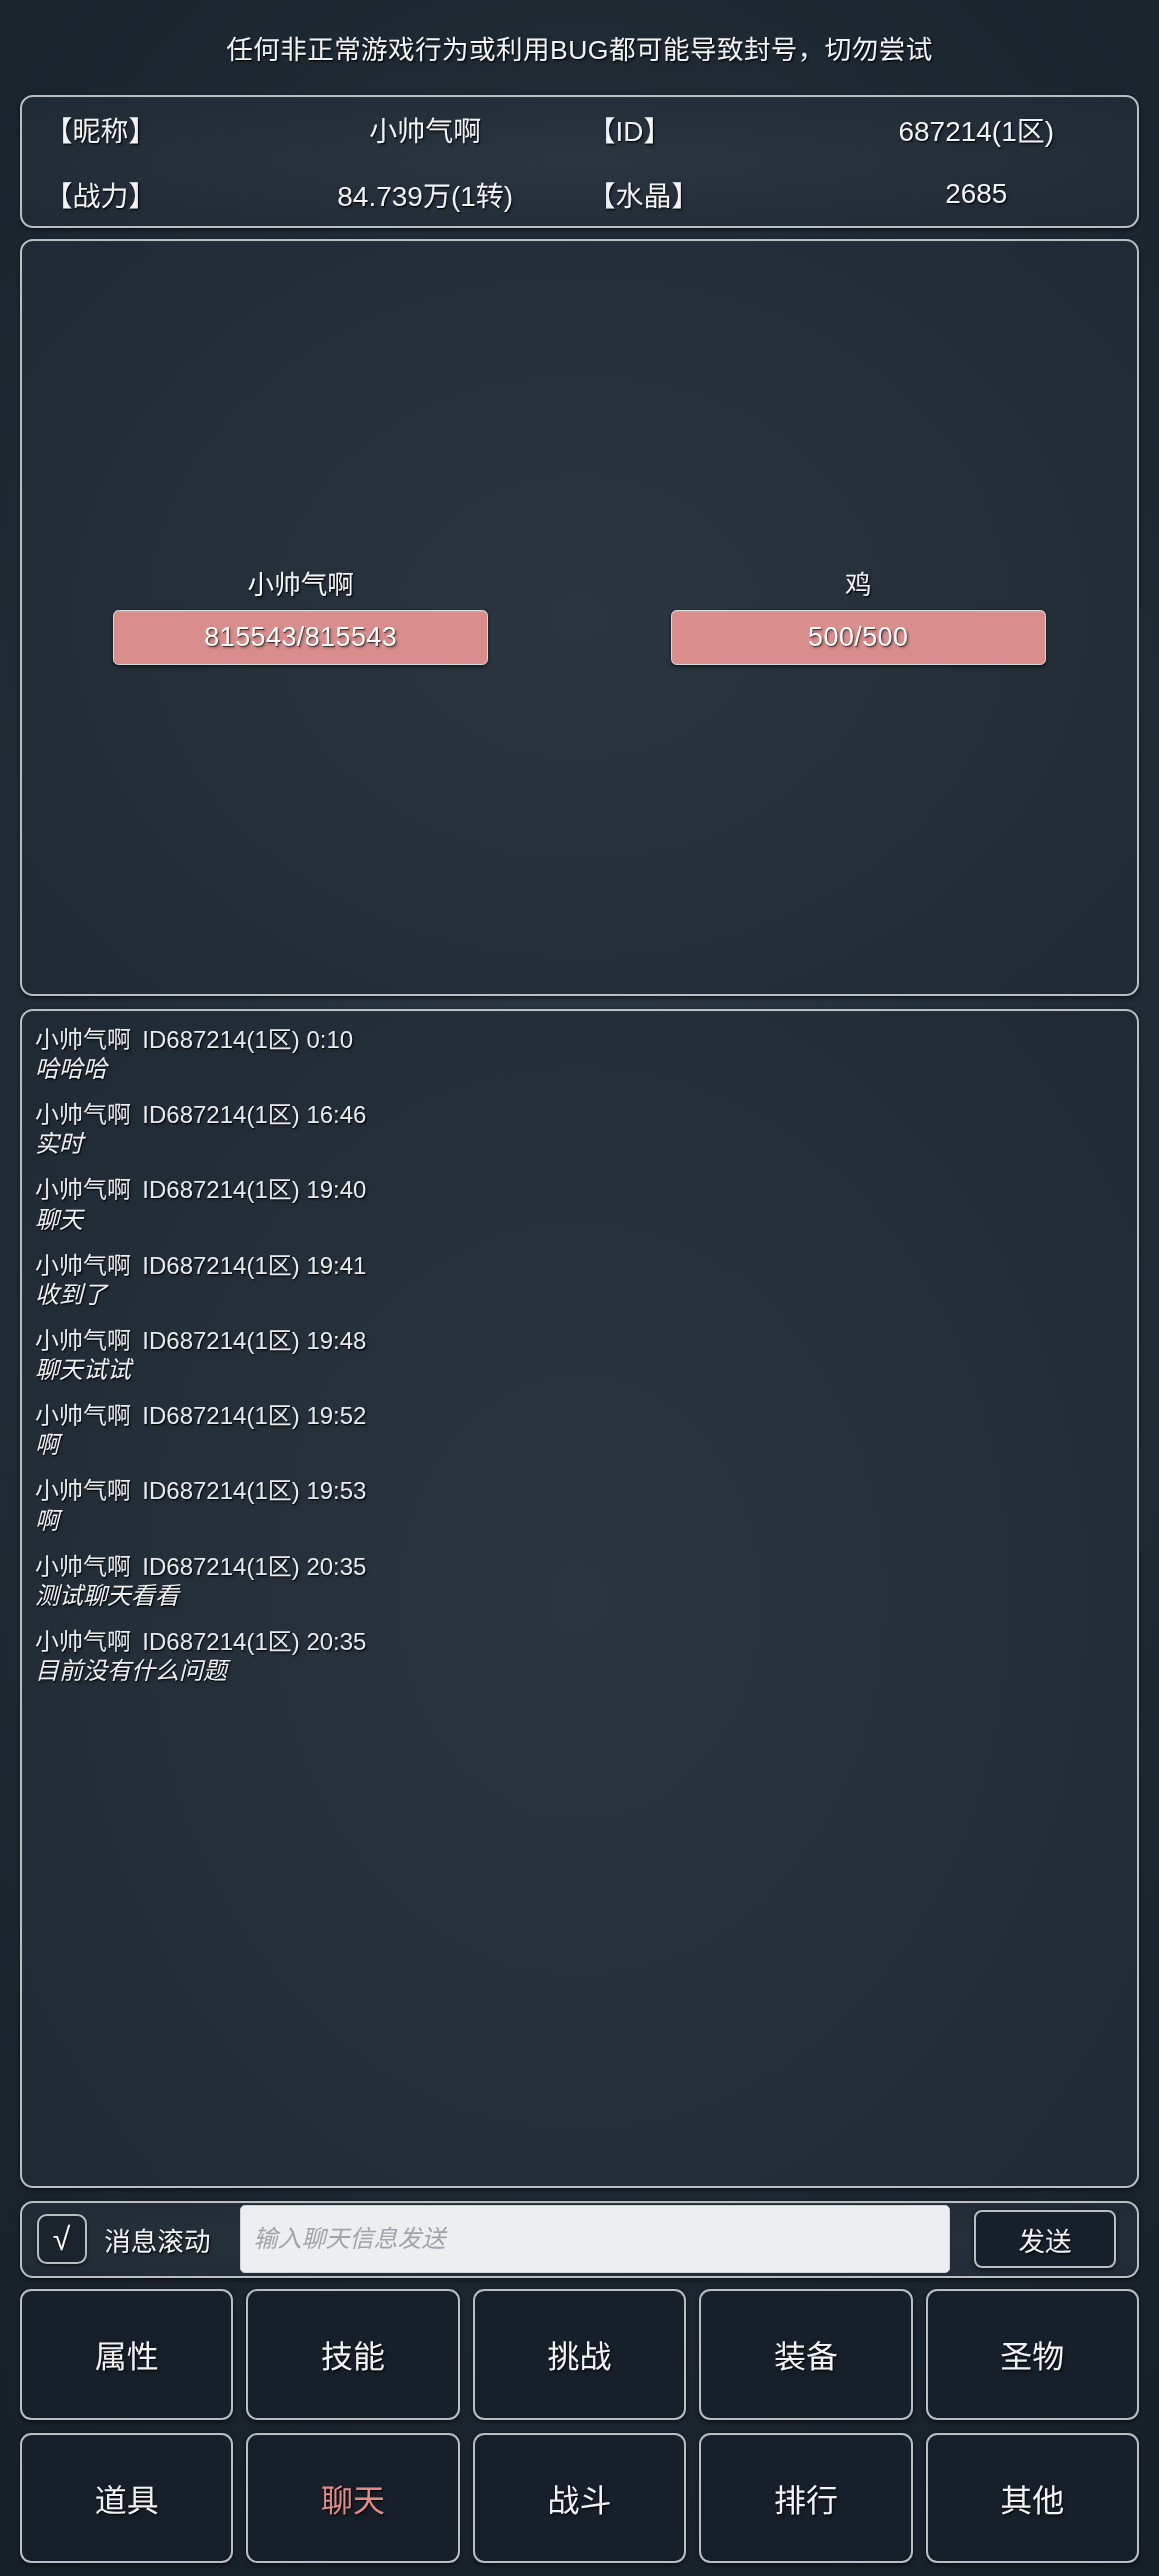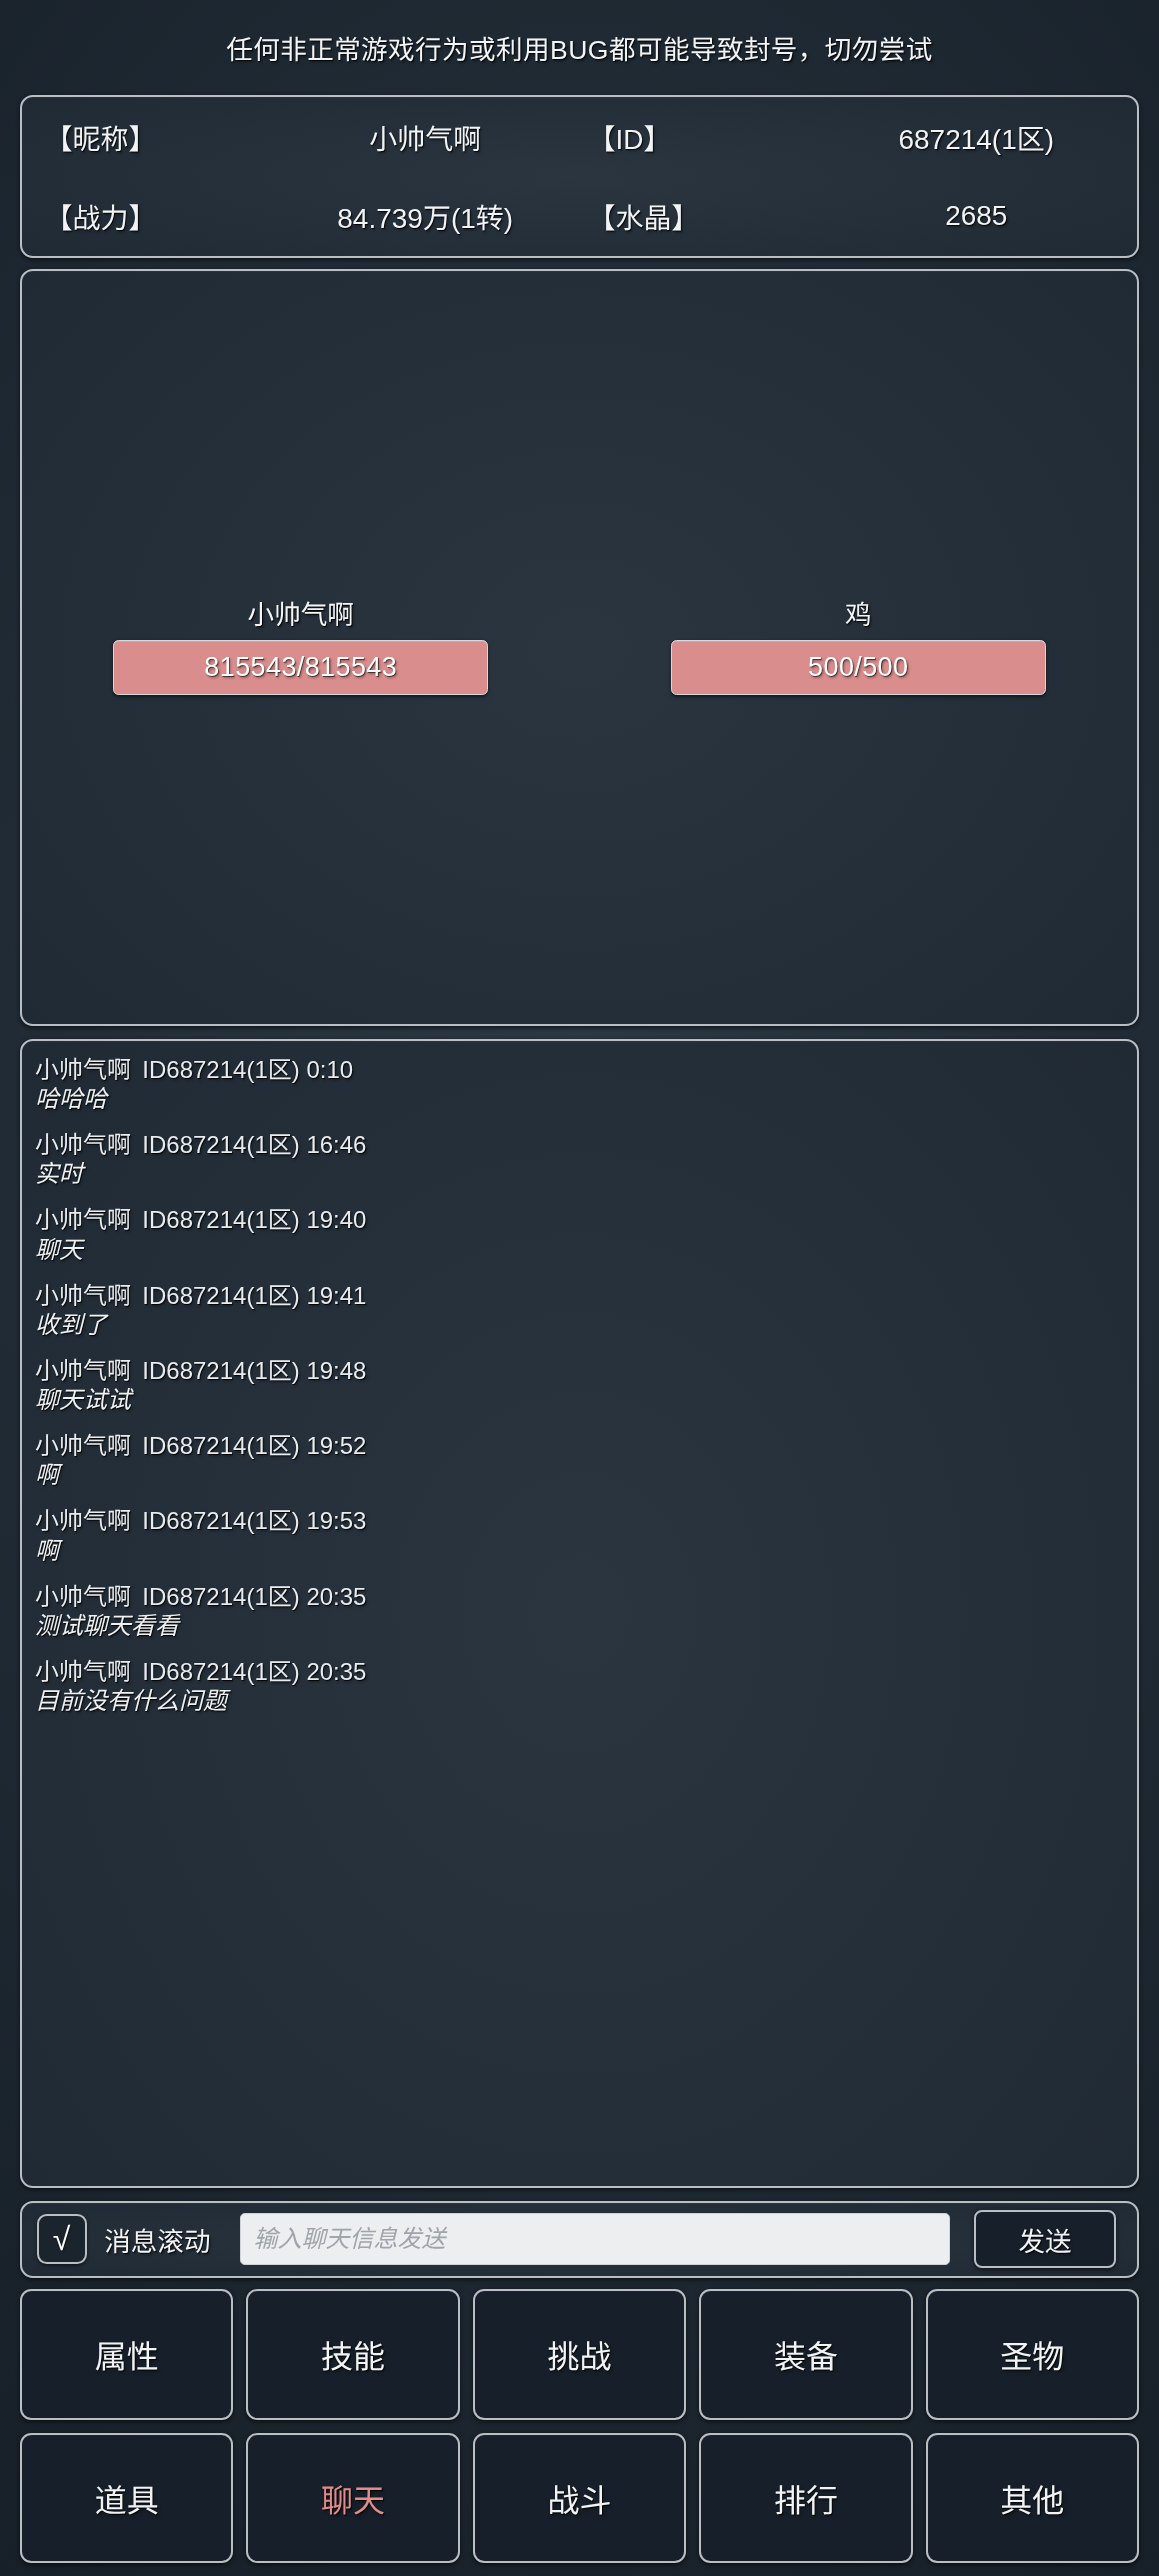--- a/index.html
+++ b/index.html
@@ -52,21 +52,21 @@
       radial-gradient(ellipse 120% 140% at 50% 50%, #2a3540 0%, #222c36 45%, #18202a 100%);
     box-shadow:
       0 1.6px 4px rgba(0,0,0,0.55),
       inset 0 0.8px 0 rgba(255,255,255,0.05);
     position: relative;
   }
 
   
   .info-panel {
     flex: 0 0 auto;
-    height: 163px;
+    height: 133px;
     padding: 0 6.4px;
     display: flex;
     flex-direction: column;
     justify-content: center;
   }
   .info-row {
     display: flex;
     align-items: center;
     height: 89px;
   }
@@ -187,21 +187,21 @@
     font-size: 26.6px;
     color: #f1f3f5;
     margin-left: 17.7px;
     white-space: nowrap;
     text-shadow: 0.8px 0.8px 0 rgba(0,0,0,0.8), 1.6px 1.6px 2.4px rgba(0,0,0,0.4);
   }
   .chat-input {
     flex: 1 1 auto;
     margin-left: 29px;
     margin-right: 24px;
-    height: 52px;
+    height: 68px;
     border: 1.6px solid #cfd3d7;
     border-radius: 4.8px;
     background: #eceef0;
     color: #2a2f34;
     font-family: inherit;
     font-size: 24px;
     padding: 0 13px;
     outline: none;
   }
   .chat-input::placeholder {

